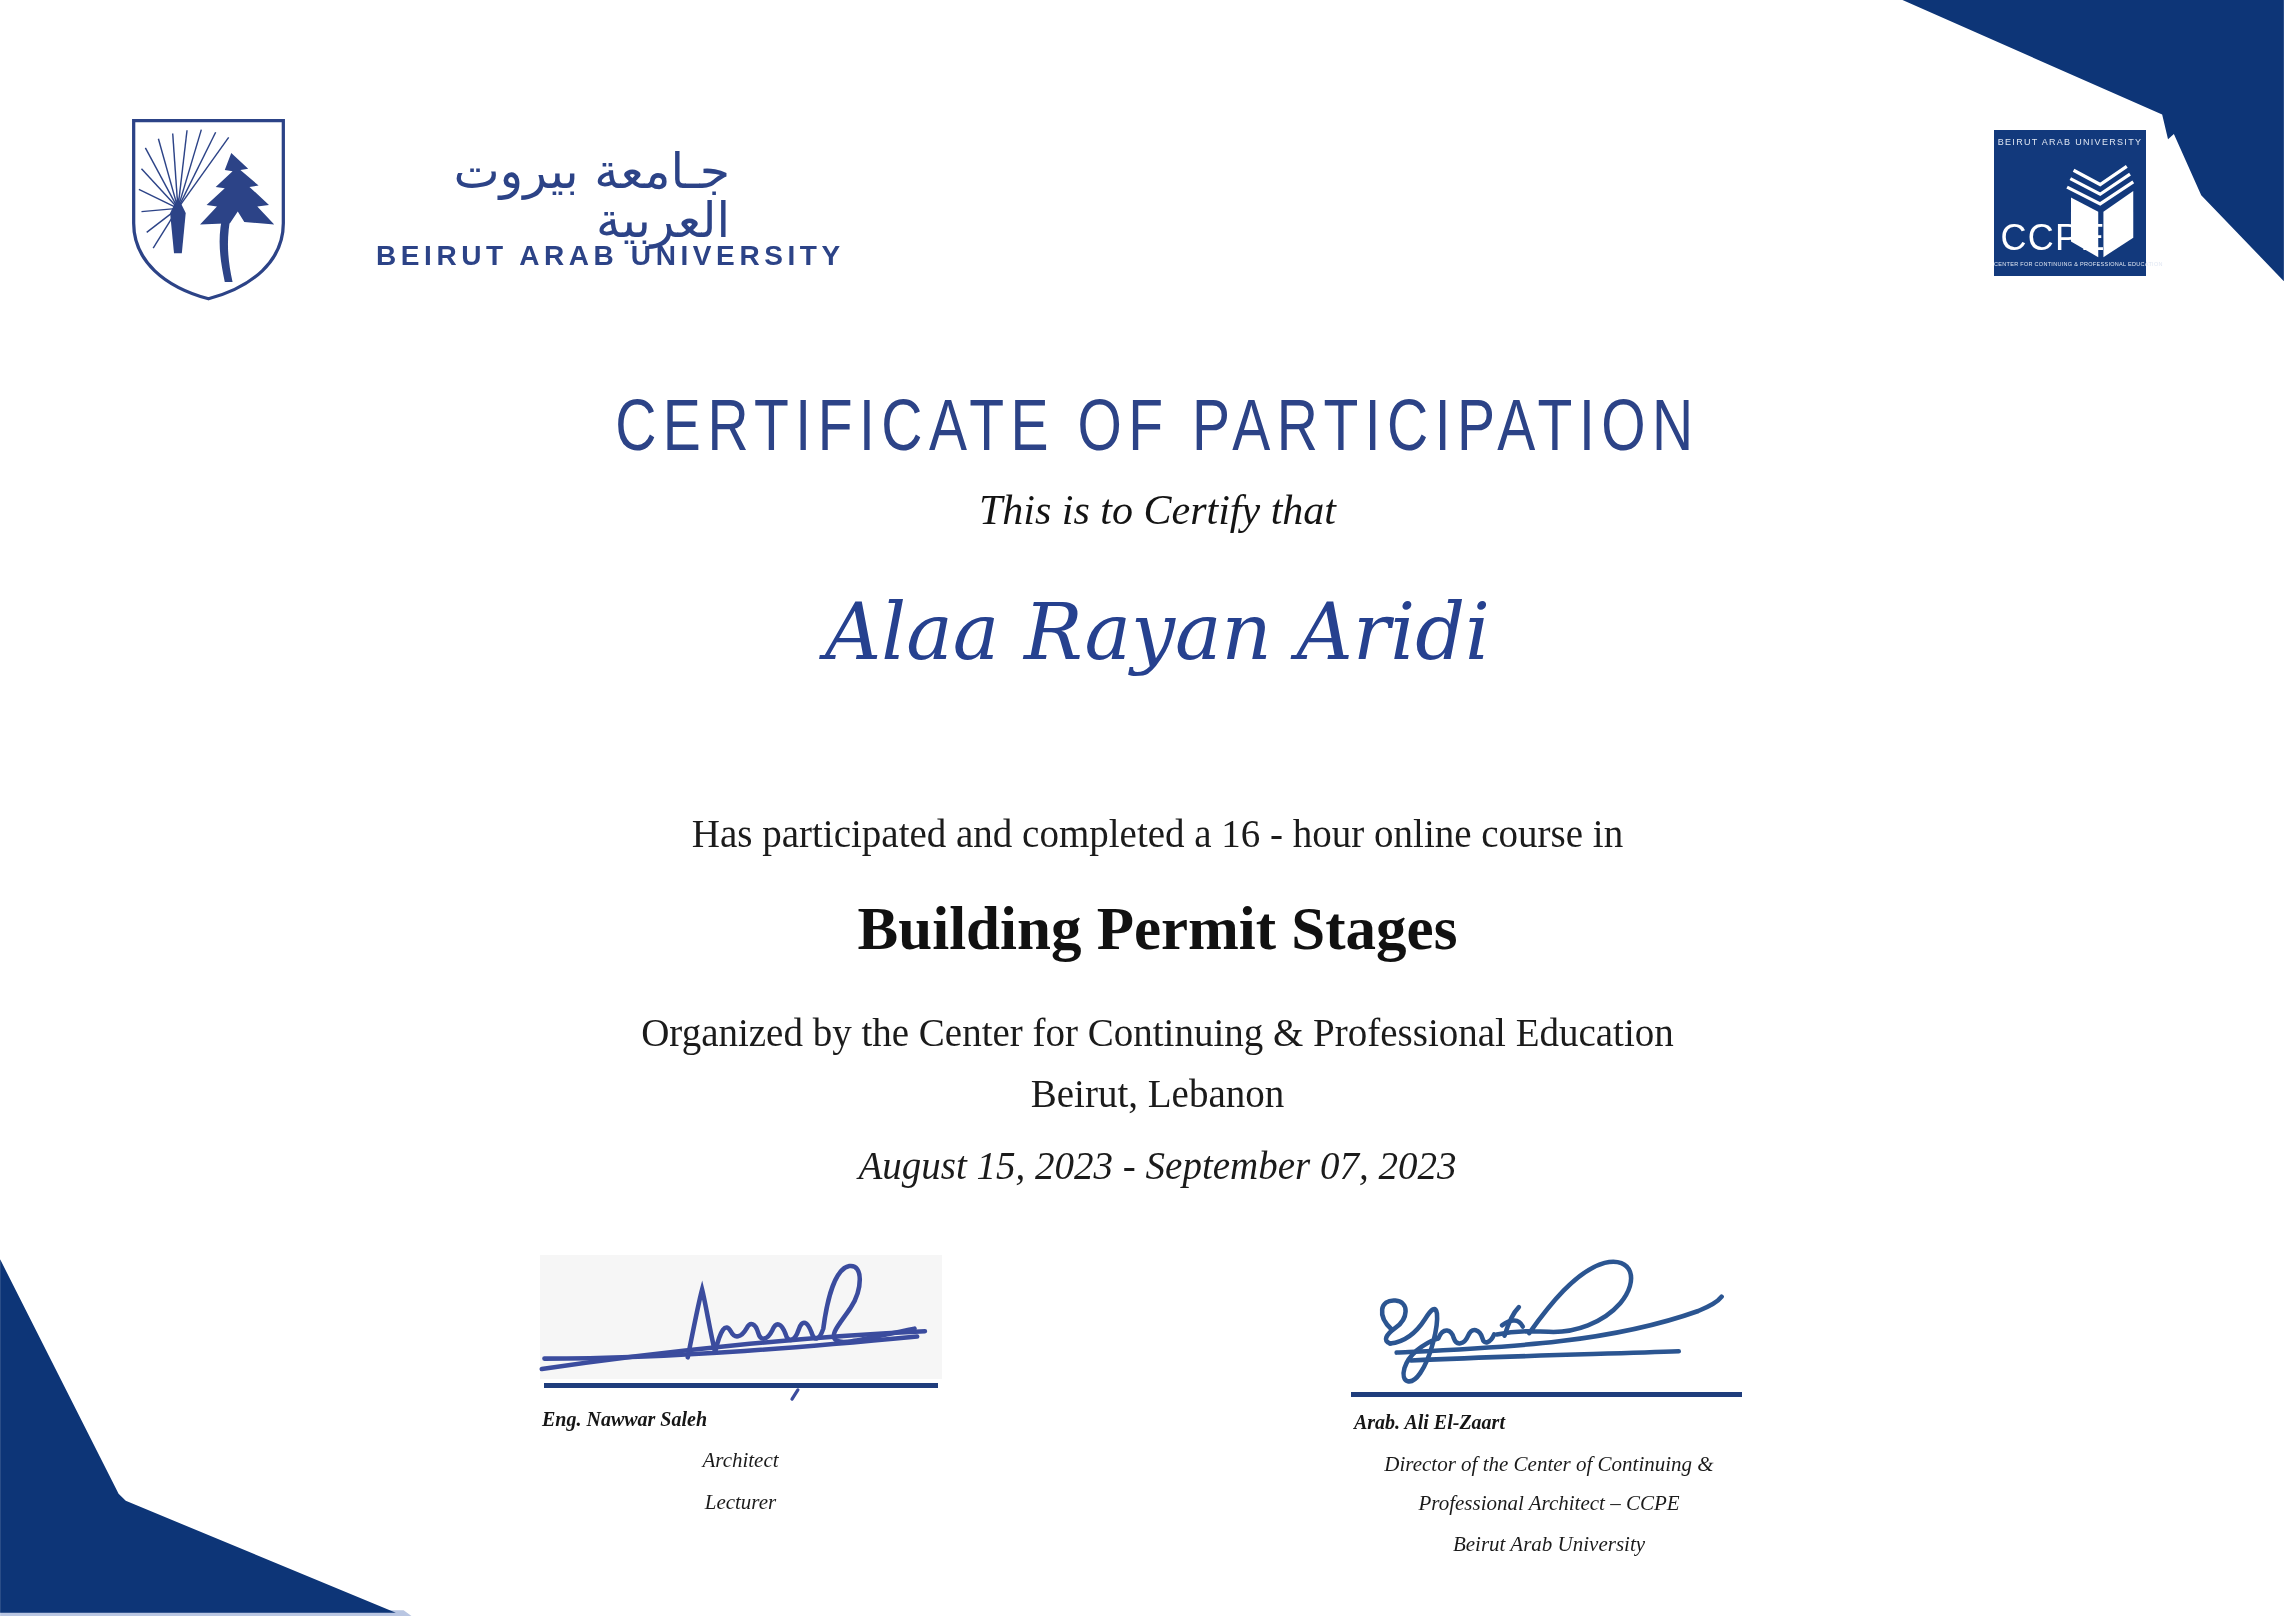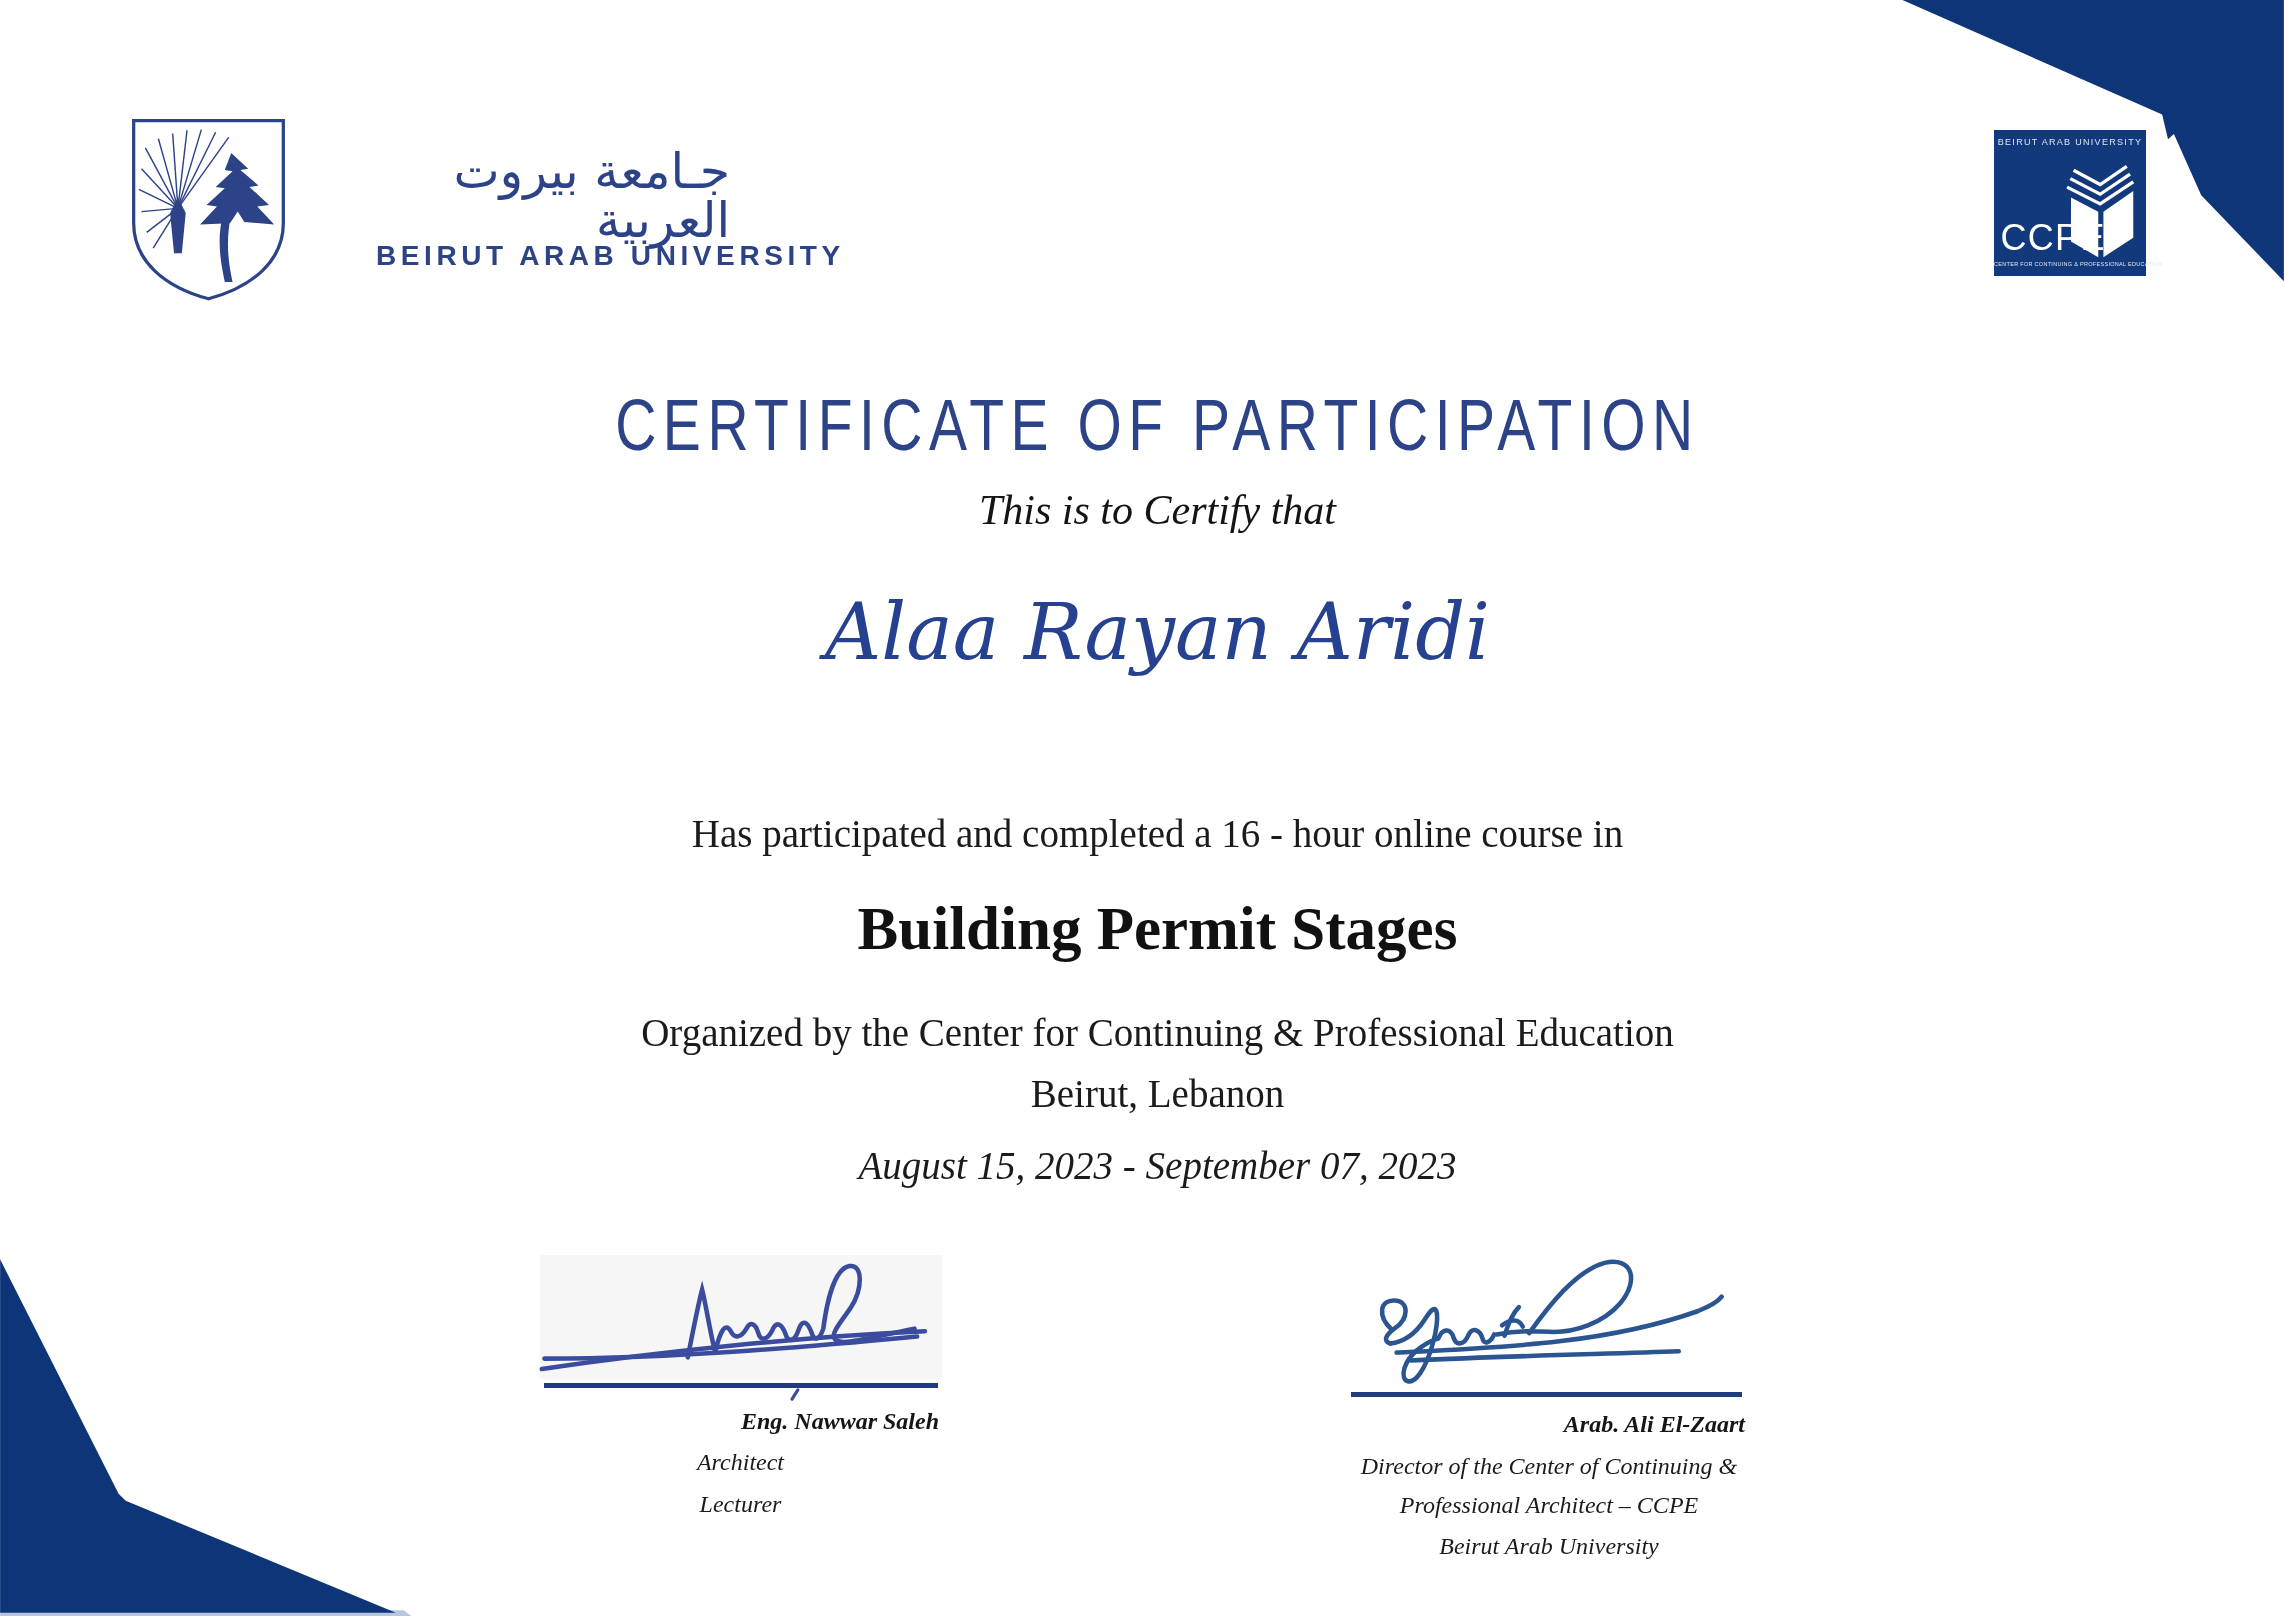--- a/index.html
+++ b/index.html
@@ -63,24 +63,24 @@
   .course{ top:898px;font-size:61px;line-height:1;color:#111111;font-weight:bold; }
   .organizer{ top:1013px;font-size:39px;line-height:1;color:#1b1b1b; }
   .location{ top:1074px;font-size:39px;line-height:1;color:#1b1b1b; }
   .dates{ top:1146px;font-size:39px;line-height:1;color:#1b1b1b;font-style:italic; }
   
   .sig-backdrop{ left:540px;top:1255px;width:402px;height:124px;background:#f6f6f6; }
   .sig-rule{ height:4.6px;background:#1f3d7c; }
   .rule-left{ left:544px;top:1383px;width:394px; }
   .rule-right{ left:1351px;top:1392px;width:391px; }
   .sig-name{
-    font-size:24px;font-weight:bold;font-style:italic;line-height:1;color:#161616;text-align:right;
+    font-size:20px;font-weight:bold;font-style:italic;line-height:1;color:#161616;text-align:left;
   }
   .sig-role{
-    font-size:24px;font-style:italic;line-height:1;color:#1b1b1b;text-align:center;
+    font-size:21px;font-style:italic;line-height:1;color:#1b1b1b;text-align:center;
   }
   .l-name{ left:542px;top:1409px;width:397px; }
   .l-role1{ left:542px;top:1450px;width:397px; }
   .l-role2{ left:542px;top:1492px;width:397px; }
   .r-name{ left:1354px;top:1412px;width:391px; }
   .r-line1{ left:1305px;top:1454px;width:488px; }
   .r-line2{ left:1305px;top:1493px;width:488px; }
   .r-line3{ left:1305px;top:1534px;width:488px; }
 </style>
 </head>

